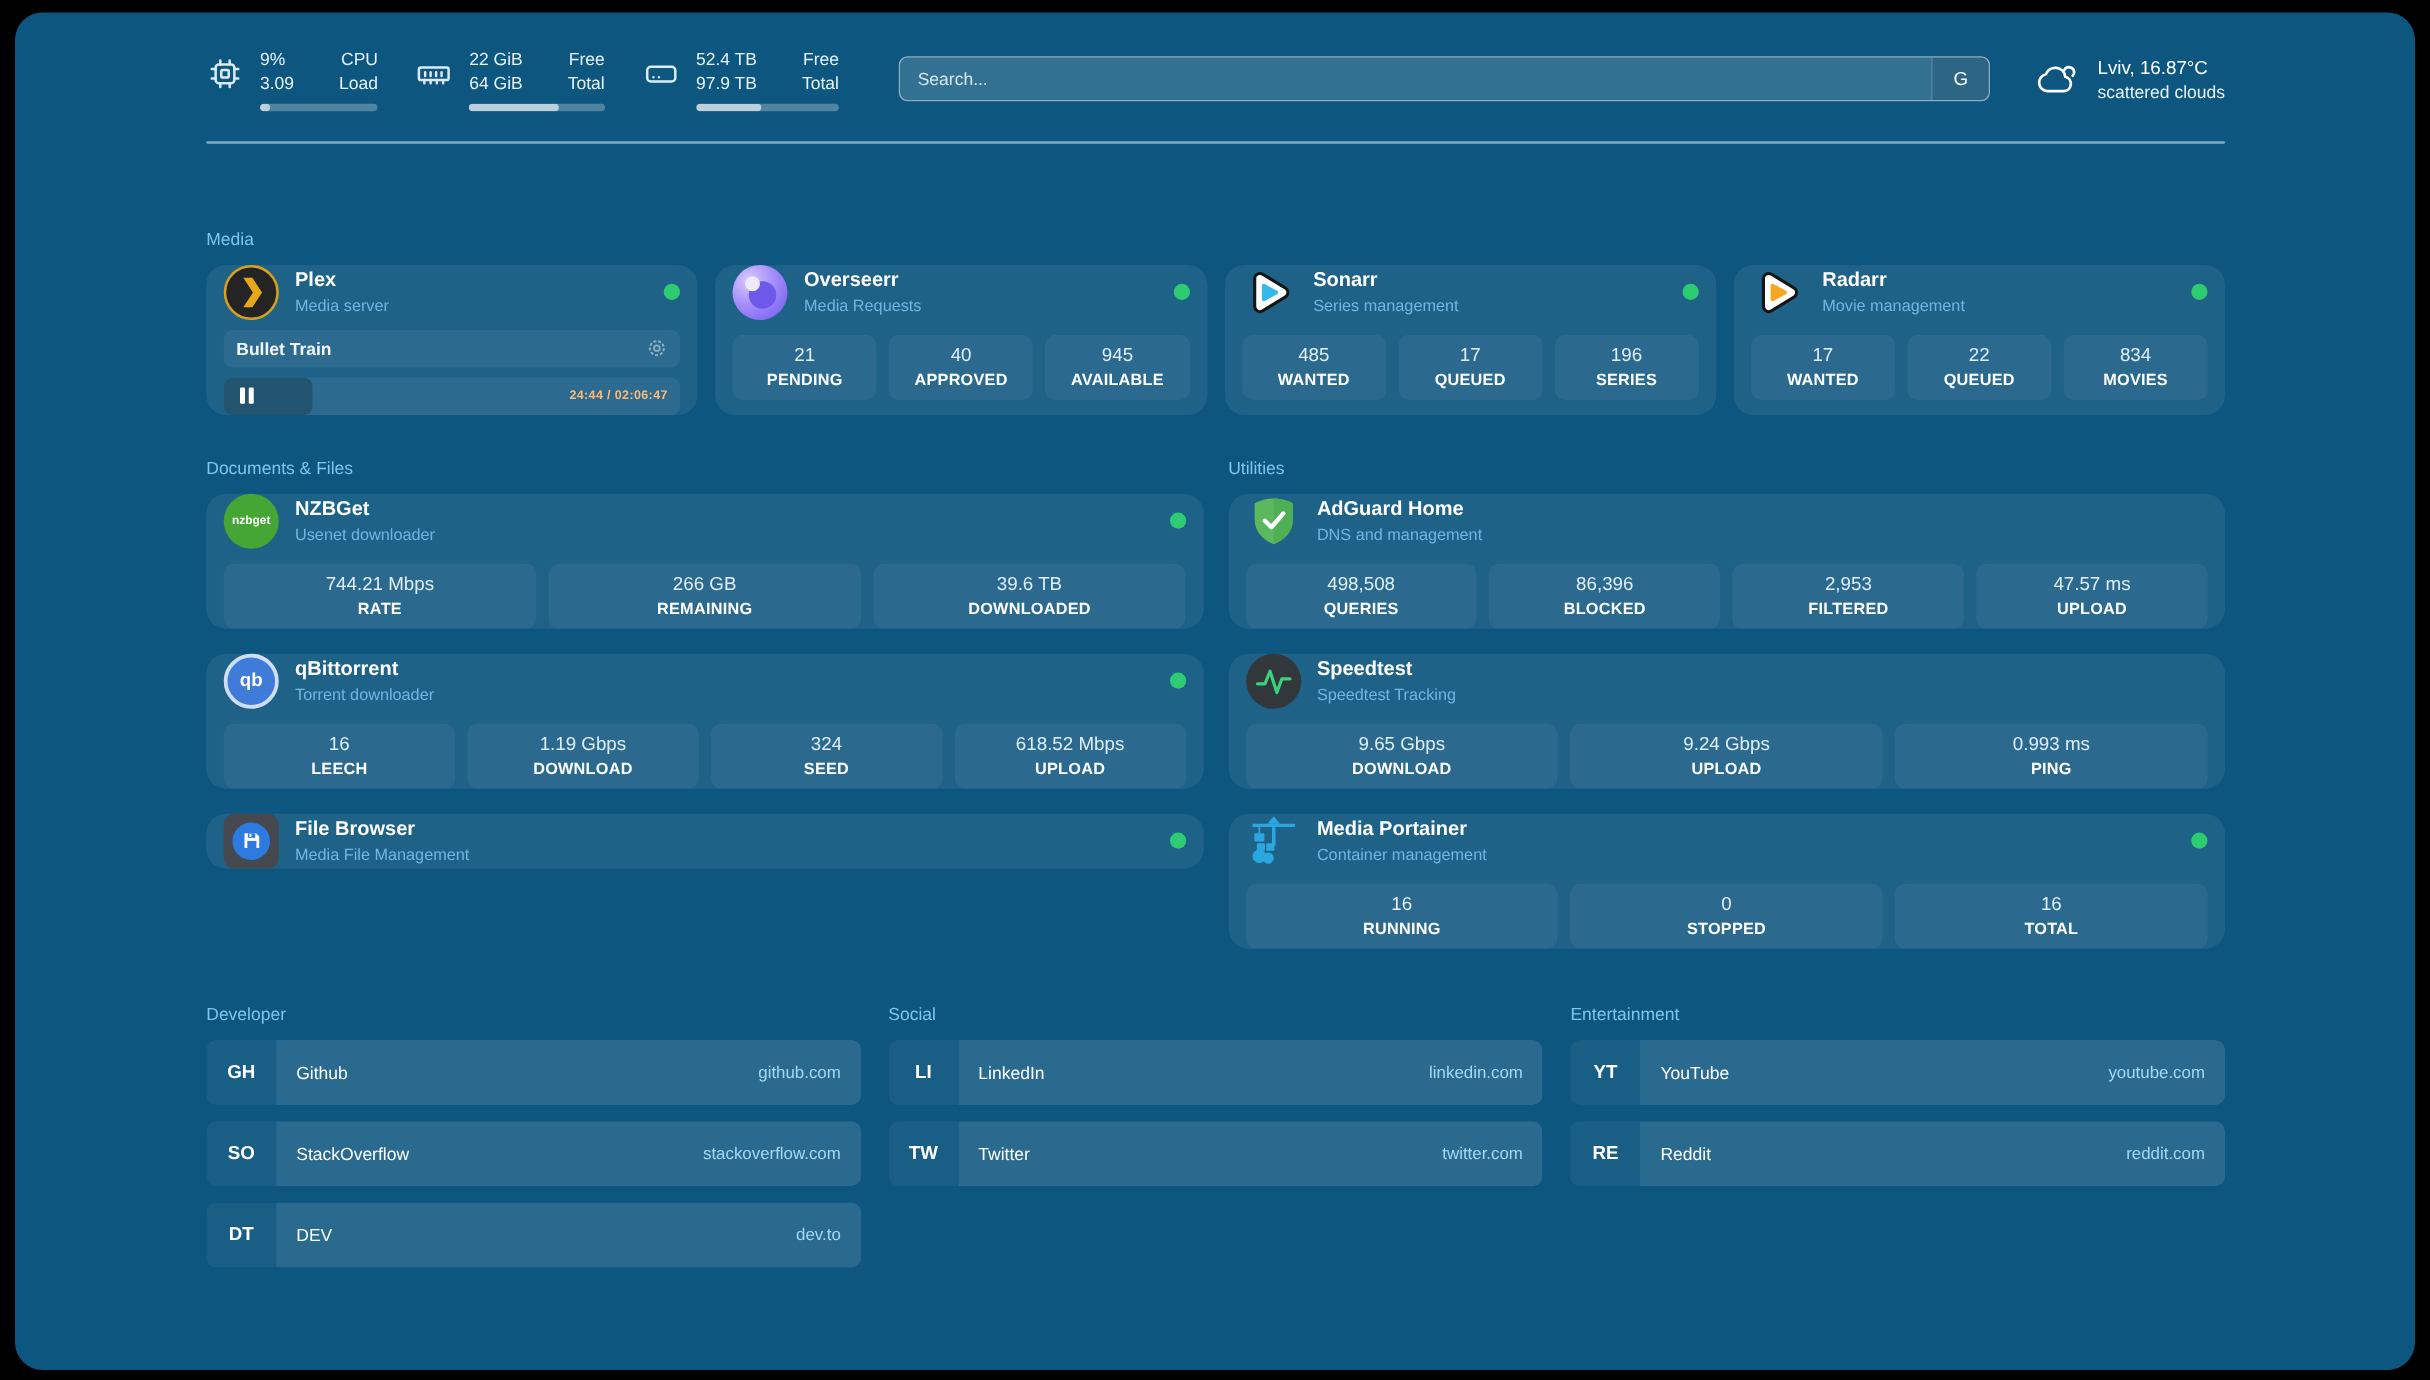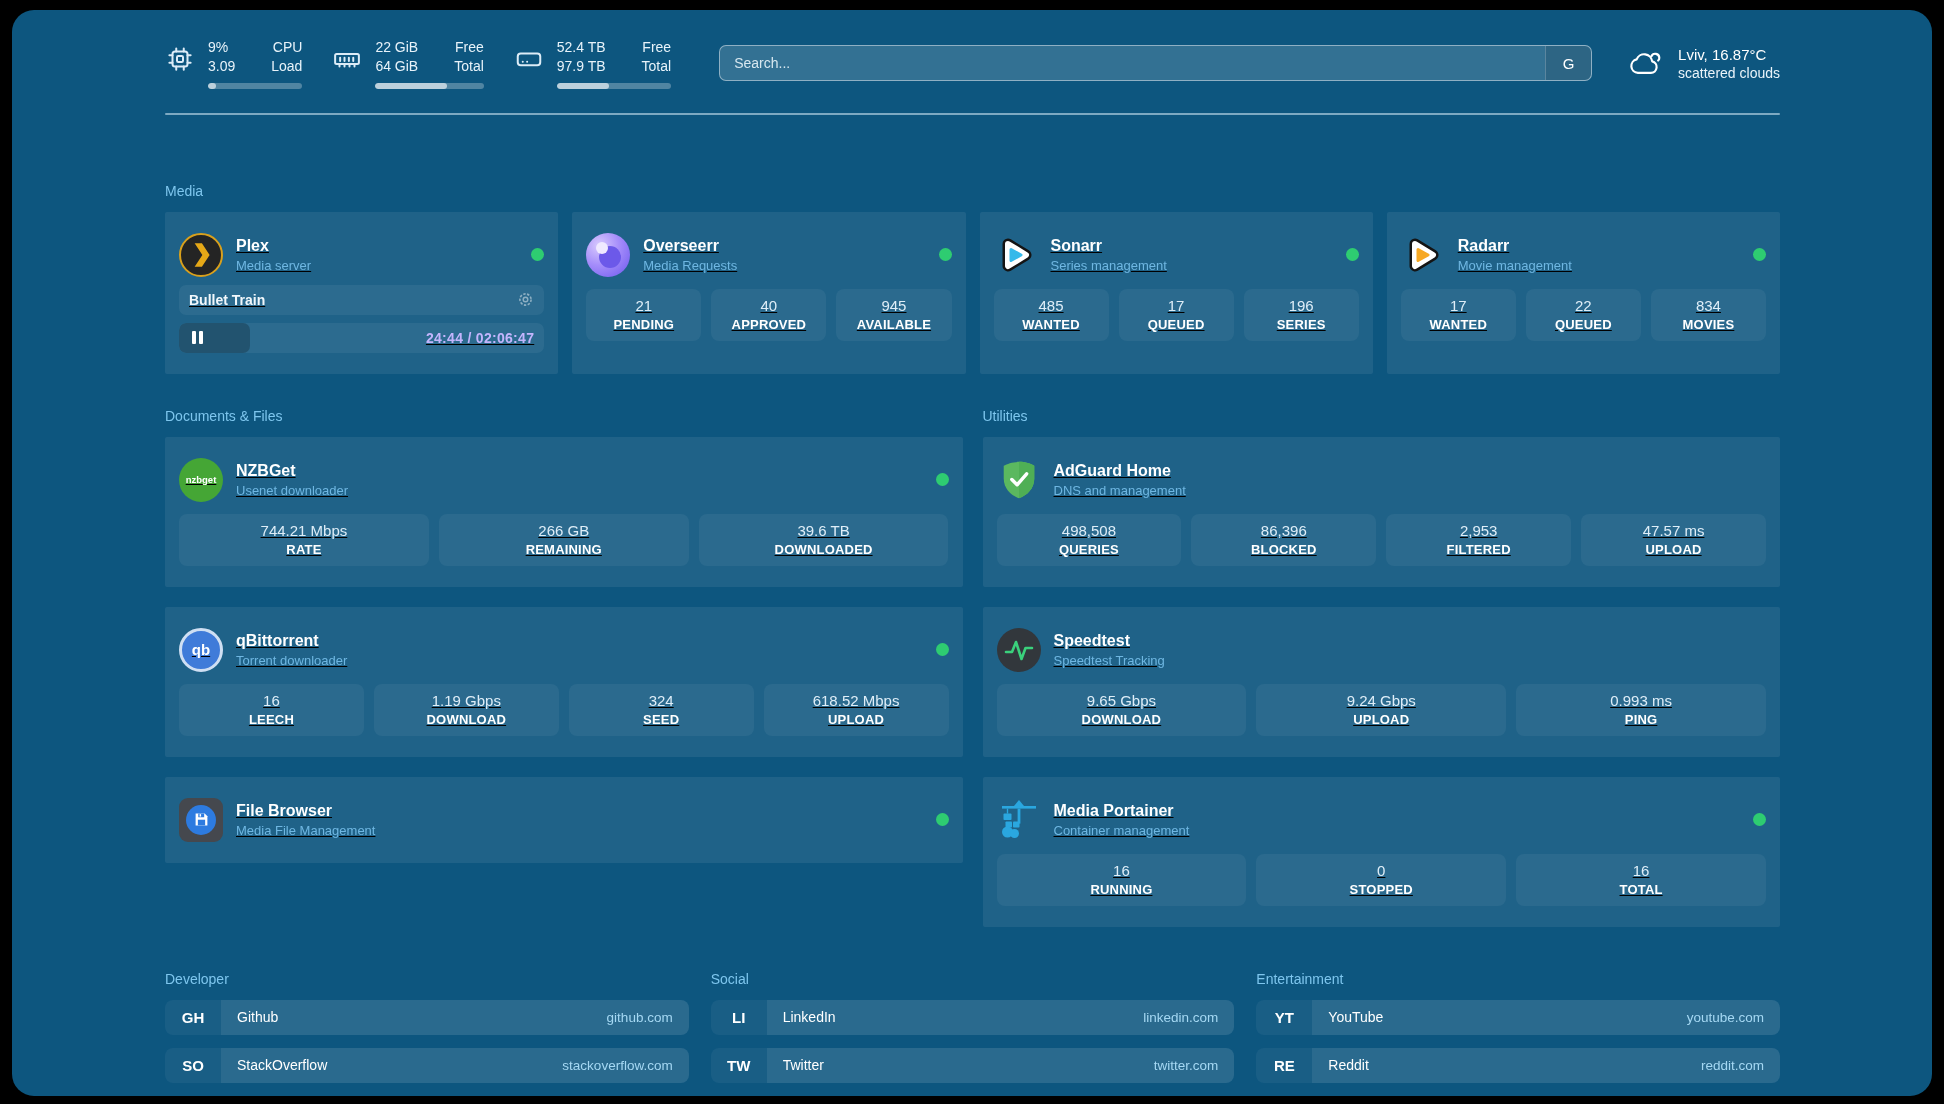--- a/index.html
+++ b/index.html
@@ -27,21 +27,21 @@
   .weather-icon { width:36px; height:32px; color:#fff; }
   .weather-line1 { font-size:15px; color:#fff; }
   .weather-line2 { font-size:14px; color:#eaf4fa; margin-top:2px; }
   .divider { margin-top:24px; height:2px; background:rgba(219,238,249,0.55); border-radius:1px; }
 
   
   .section-h { font-size:14px; font-weight:500; color:#7ec6ee; margin-bottom:13px; }
   .media-section { margin-top:68px; }
   .media-grid { display:grid; grid-template-columns:repeat(4,1fr); gap:14px; }
 
-  .card { background:rgba(255,255,255,0.075); border-radius:2px; padding:21px 14px;text-decoration:underline; }
+  .card { background:rgba(255,255,255,0.075); border-radius:16px; padding:0 14px; }
   .card-head { display:flex; align-items:center; gap:13px; }
   .app-icon { width:44px; height:44px; flex:none; display:flex; align-items:center; justify-content:center; }
   .app-title { font-size:16px; font-weight:700; color:#fff; }
   .app-sub { font-size:13px; color:#6fb7e2; margin-top:3px; }
   .status-dot { width:13px; height:13px; border-radius:50%; background:#2ecc71; margin-left:auto; flex:none; align-self:center; }
 
   .stat-row { display:grid; gap:10px; margin-top:12px; }
   .cols-3 { grid-template-columns:repeat(3,1fr); }
   .cols-4 { grid-template-columns:repeat(4,1fr); }
   .stat { background:rgba(255,255,255,0.055); border-radius:8px; text-align:center; padding:8px 4px 9px; }
@@ -49,42 +49,42 @@
   .stat-label { font-size:13px; font-weight:700; color:#fff; margin-top:3px; letter-spacing:0.2px; }
 
   
   .media-row { margin-top:8px; height:30px; border-radius:7px; background:rgba(255,255,255,0.06);
                display:flex; align-items:center; padding:0 10px; position:relative; overflow:hidden; }
   .np-title { font-size:14px; font-weight:700; color:#f2f8fc; }
   .np-gear { margin-left:auto; width:17px; height:17px; opacity:0.85; cursor:pointer; }
   .np-fill { position:absolute; left:0; top:0; bottom:0; background:rgba(0,0,0,0.22); border-radius:7px; }
   .pause { display:flex; gap:3.5px; position:relative; z-index:1; margin-left:3px; cursor:pointer; }
   .pause i { display:block; width:3.5px; height:13px; background:#fff; border-radius:1px; }
-  .np-time { margin-left:auto; position:relative; z-index:1; font-size:14px; font-weight:700; color:#c4b5fd; letter-spacing:0.3px; }
+  .np-time { margin-left:auto; position:relative; z-index:1; font-size:10px; font-weight:700; color:#fdba74; letter-spacing:0.3px; }
 
   
   .two-col { display:grid; grid-template-columns:1fr 1fr; gap:20px; margin-top:34px; align-items:start; }
   .col-stack { display:flex; flex-direction:column; gap:20px; }
 
   
   .plex-icon { border-radius:50%; background:#242424; border:2px solid #d9a01c; }
   .overseerr-icon { border-radius:50%; background:radial-gradient(circle at 30% 28%, #d8cafe 0%, #a58dfa 45%, #6b56ee 100%); position:relative; }
   .overseerr-icon::before { content:""; position:absolute; width:22px; height:22px; border-radius:50%;
       left:13px; top:13px; background:#6c59e9; }
   .overseerr-icon::after { content:""; position:absolute; width:12px; height:12px; border-radius:50%;
       left:10px; top:9px; background:#efe9ff; }
   .nzbget-icon { border-radius:50%; background:#45a635; color:#fff; font-size:9.5px; font-weight:700; }
   .qb-icon { border-radius:50%; background:#3f7bd9; border:3px solid #cfdff3; color:#fff; font-size:15px; font-weight:700; }
   .fb-icon { border-radius:9px; background:#45484e; }
   .fb-circle { width:30px; height:30px; border-radius:50%; background:#2d7be0; display:flex; align-items:center; justify-content:center; }
   .speedtest-icon { border-radius:50%; background:#32373c; }
 
   
   .bookmarks { display:grid; grid-template-columns:1fr 1fr 1fr; gap:22px; margin-top:44px; align-items:start; }
-  .bm-row { display:flex; height:35px; margin-bottom:13px; border-radius:8px; overflow:hidden; cursor:pointer; }
+  .bm-row { display:flex; height:52px; margin-bottom:13px; border-radius:8px; overflow:hidden; cursor:pointer; }
   .bm-abbr { width:56px; flex:none; background:rgba(255,255,255,0.05); display:flex; align-items:center; justify-content:center;
              color:#fff; font-size:15px; font-weight:600; }
   .bm-bar { flex:1; background:rgba(255,255,255,0.12); display:flex; align-items:center; padding:0 16px;gap:36px; }
   .bm-name { font-size:14px; color:#fff; }
   .bm-url { margin-left:auto; font-size:13.5px; color:#a5d8f3; }
 </style>
 </head>
 <body>
 
 <div class="panel">

